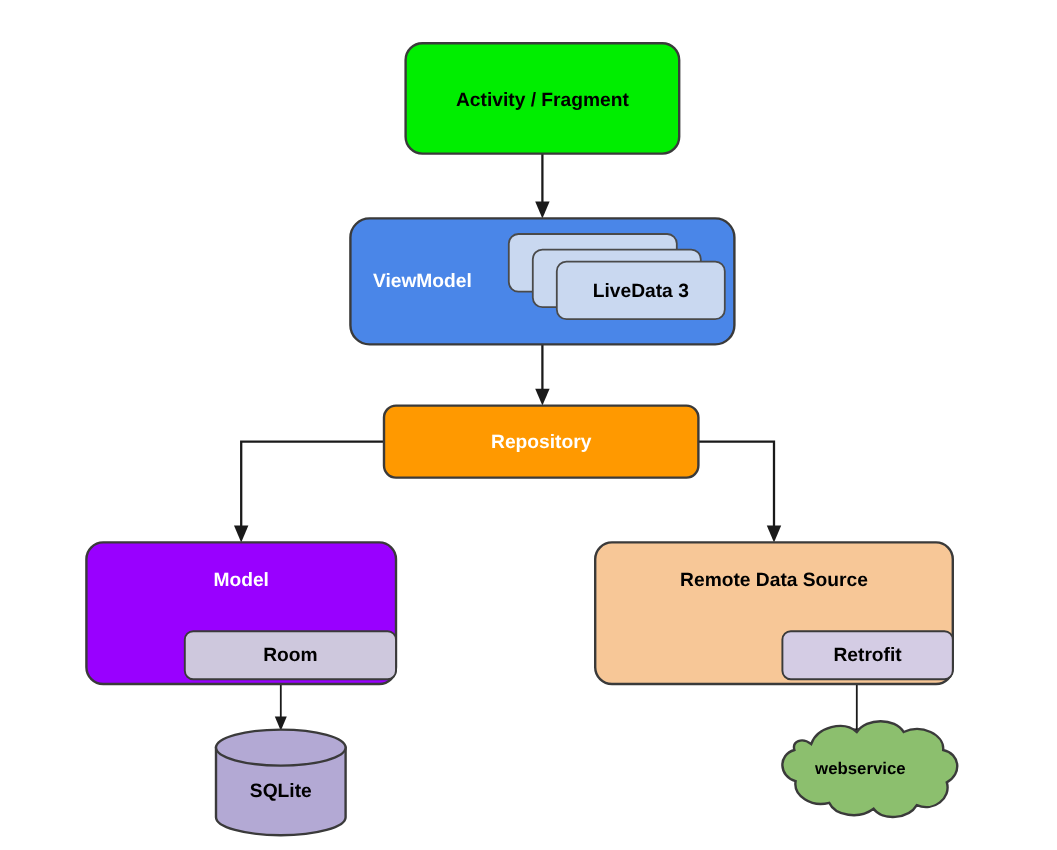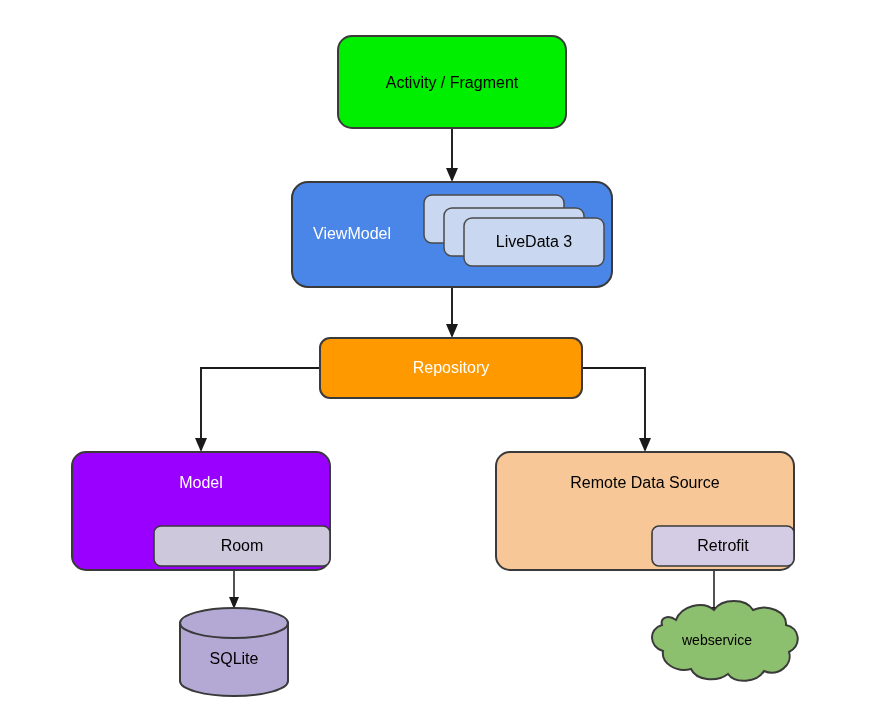--- a/index.html
+++ b/index.html
@@ -11,20 +11,21 @@
     width: 881px;
     height: 708px;
     font-family: "Liberation Sans", sans-serif;
     overflow: hidden;
   }
   #diagram-root {
     position: relative;
     width: 881px;
     height: 586px;
     background: #ffffff;
+    font-weight: bold;
   }
   svg#arch-svg {
     display: block;
     width: 881px;
     height: 708px;
   }
   .node-label {
     font-family: "Liberation Sans", sans-serif;
     text-anchor: middle;
     dominant-baseline: middle;

